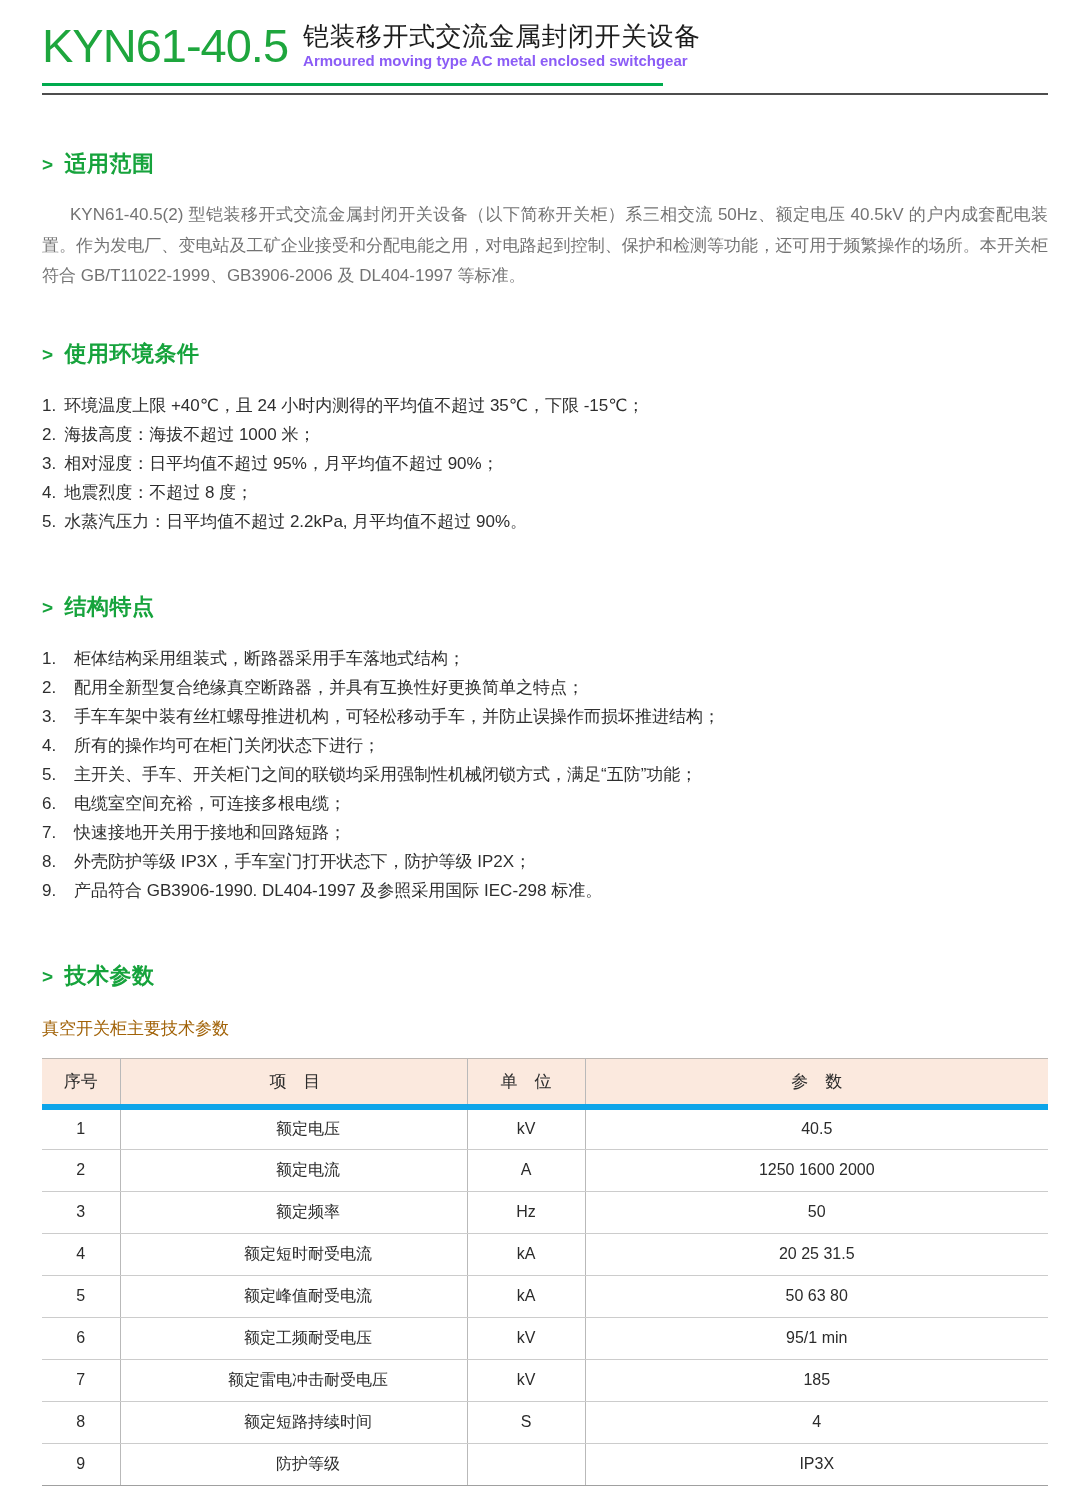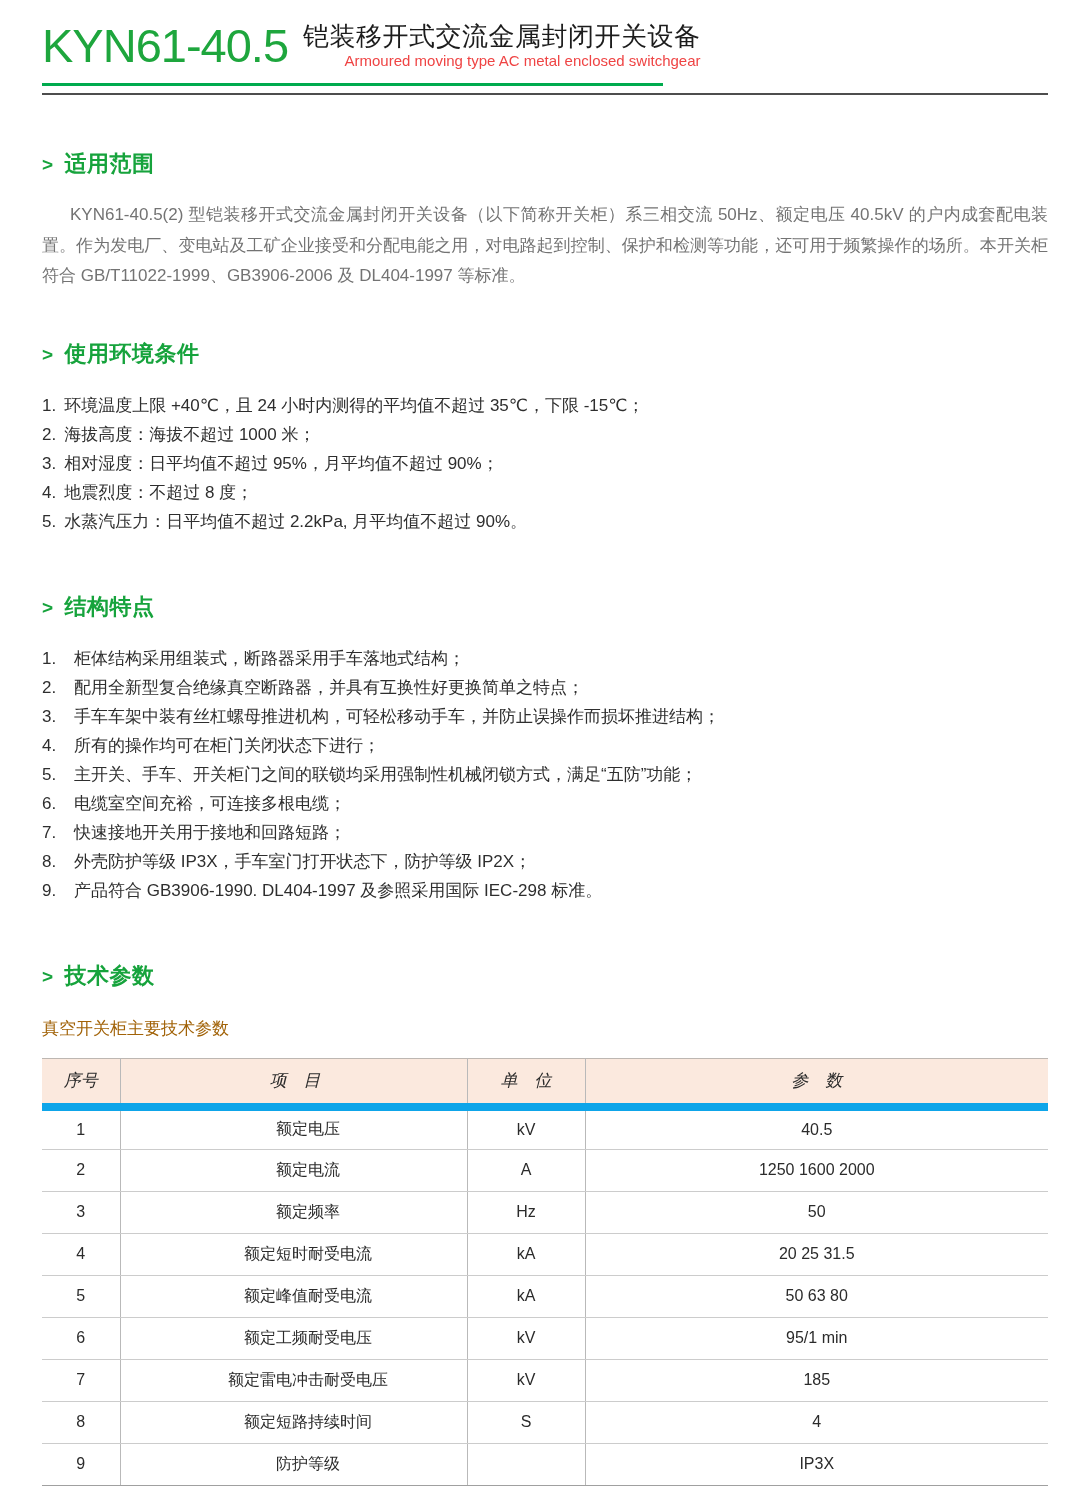--- a/index.html
+++ b/index.html
@@ -7,34 +7,34 @@
   body {
     width: 1089px; height: 1506px;
     font-family: "Liberation Sans", "DejaVu Sans", sans-serif;
     color: #2e2e2e;
     overflow: hidden;
   }
   .page { width: 1089px; height: 1506px; padding: 0 41px 0 42px; }
 
   
   .masthead { padding-top: 20px; }
-  .head-row { display: flex; align-items: center; gap: 15px; text-align: right; }
+  .head-row { display: flex; align-items: center; gap: 15px; }
   .model {
     margin: 0;
     font-size: 47px; line-height: 52px; font-weight: 500;
     letter-spacing: -1px;
     color: #1ea63d;
     white-space: nowrap;
   }
   .title-block { display: flex; flex-direction: column; justify-content: center; }
   .title-zh {
     font-size: 26px; line-height: 30px; font-weight: 400;
     color: #1c1c1c; letter-spacing: 0.5px;
   }
-  .title-en { font-size: 15px; line-height: 20px; font-weight: 400; color: #ef4444; }
+  .title-en { font-size: 15px; line-height: 20px; font-weight: 700; color: #8b5cf6; }
   .rule-green { margin-top: 11px; width: 621px; height: 3px; background: #00ab4e; }
   .rule-dark  { margin-top: 7px; width: 100%; height: 2px; background: #4d4d4d; }
 
   
   section { margin-top: 47px; }
   section.first { margin-top: 54px; }
   section.feat { margin-top: 56px; }
   section.params { margin-top: 56px; }
   .sec-head {
     margin: 0; display: flex; align-items: baseline;
@@ -66,22 +66,21 @@
     width: 100%;
     border-collapse: collapse;
     font-size: 16px; color: #2b2b2b;
   }
   table.params-table th {
     height: 49px;
     background: #fbe9de;
     font-weight: 500; font-size: 17px;
     text-align: center;
     border-top: 1px solid #bdb7b2;
-    border-bottom: 8px solid #0ea5e9;
-    font-style: italic;
+    border-bottom: 6px solid #0ea5e9;
   }
   table.params-table td {
     height: 42px;
     text-align: center;
     border-bottom: 1px solid #cccccc;
   }
   table.params-table tbody tr:last-child td { border-bottom: 1px solid #a0a0a0; }
   table.params-table th:not(:last-child),
   table.params-table td:not(:last-child) { border-right: 1px solid #b9b9b9; }
   table.params-table td.item, table.params-table th.item { text-align: center; padding-left: 30px; }

